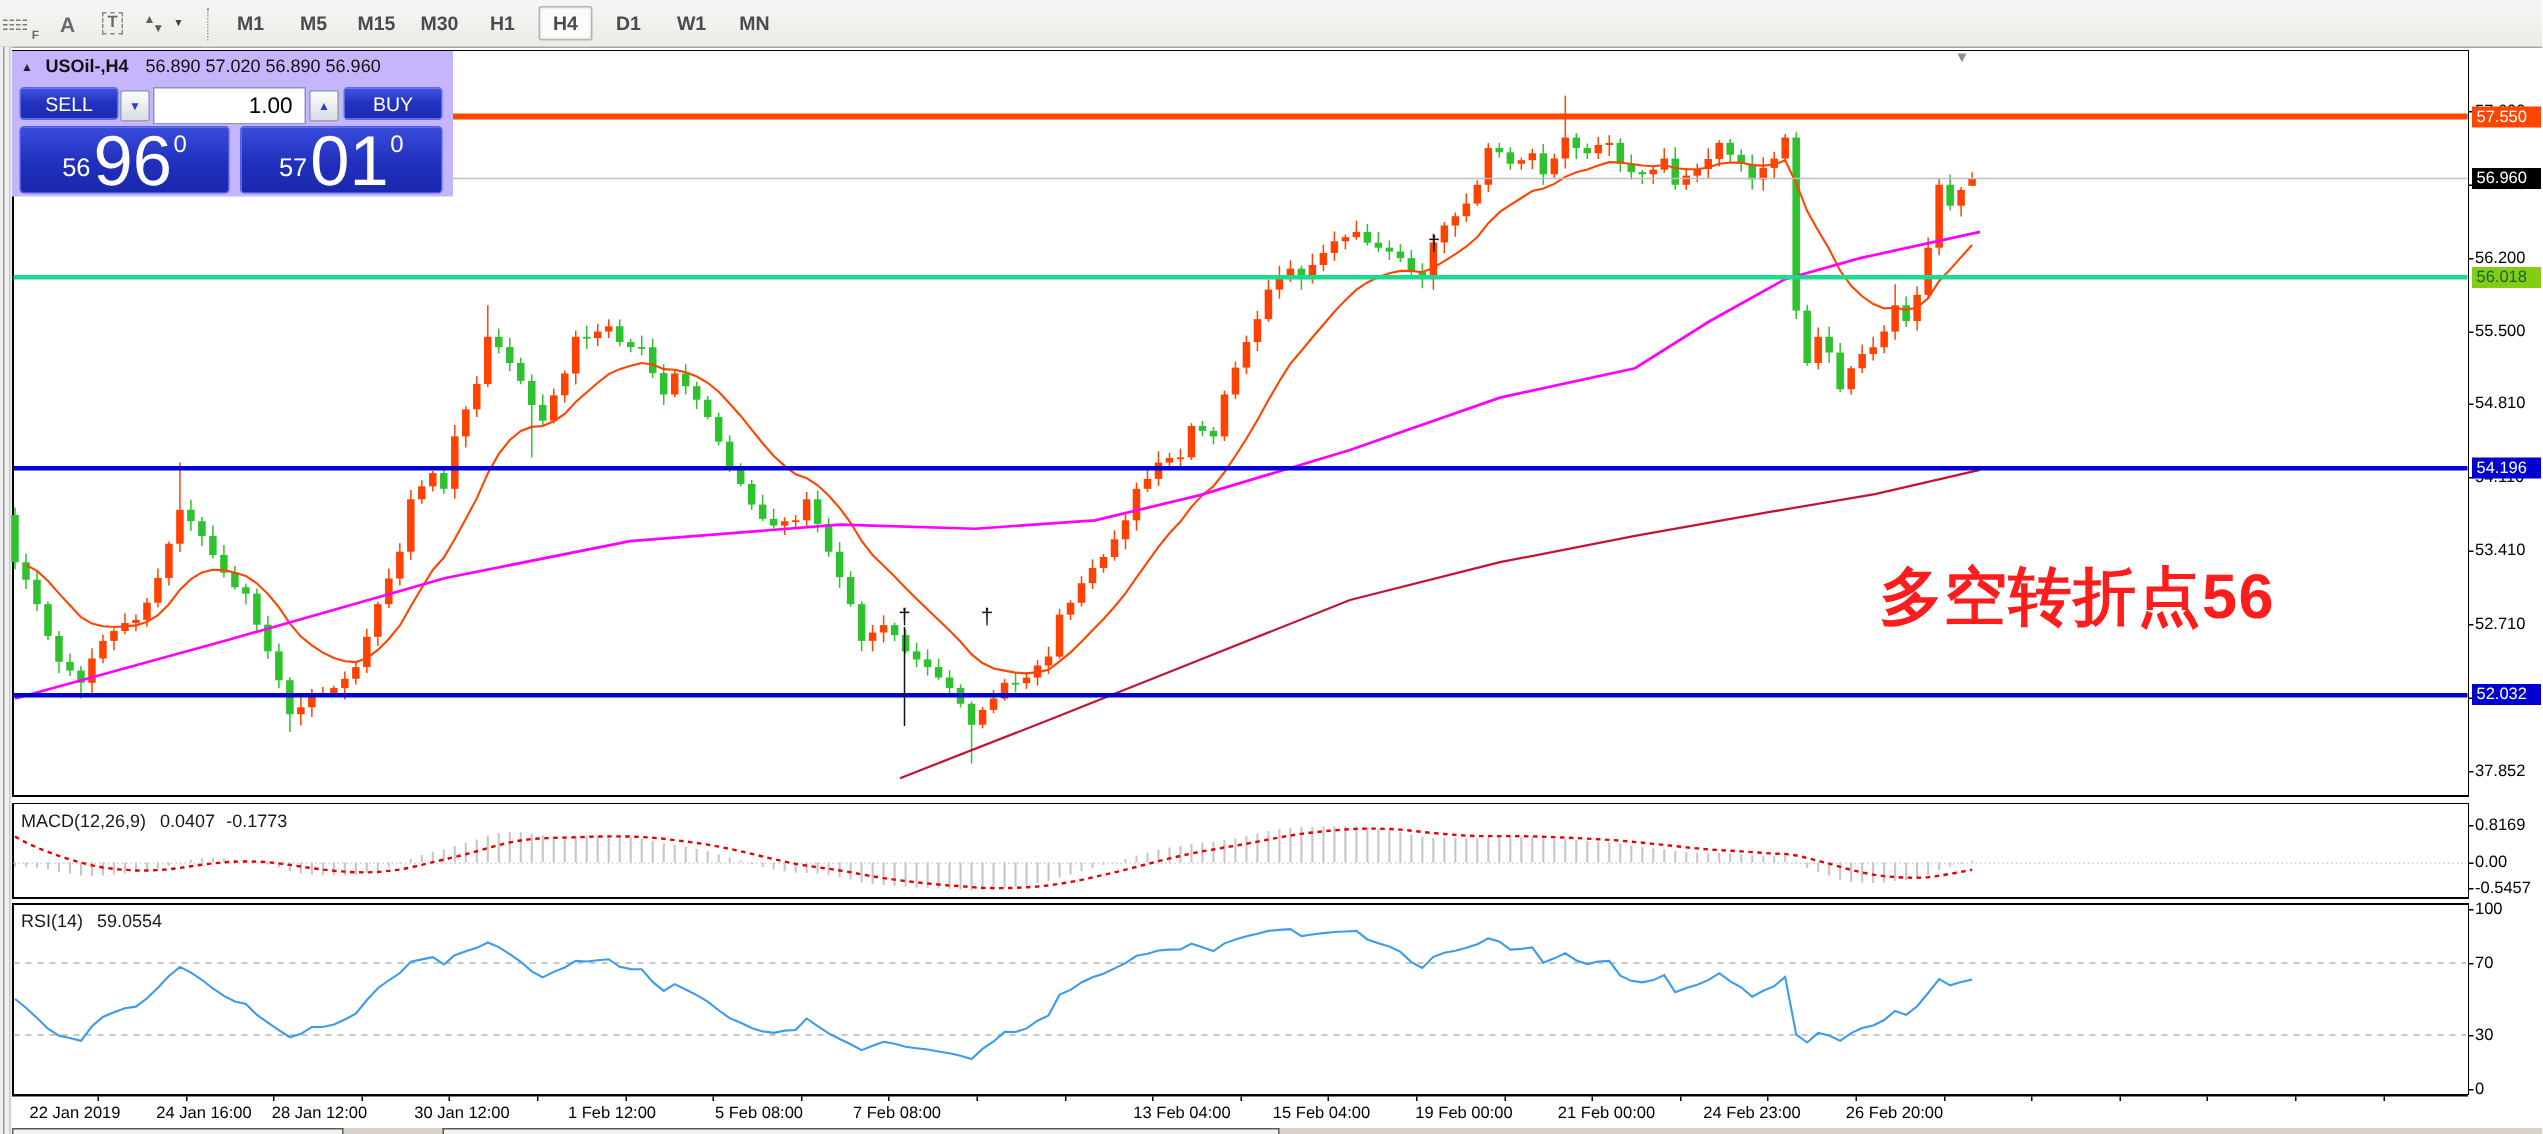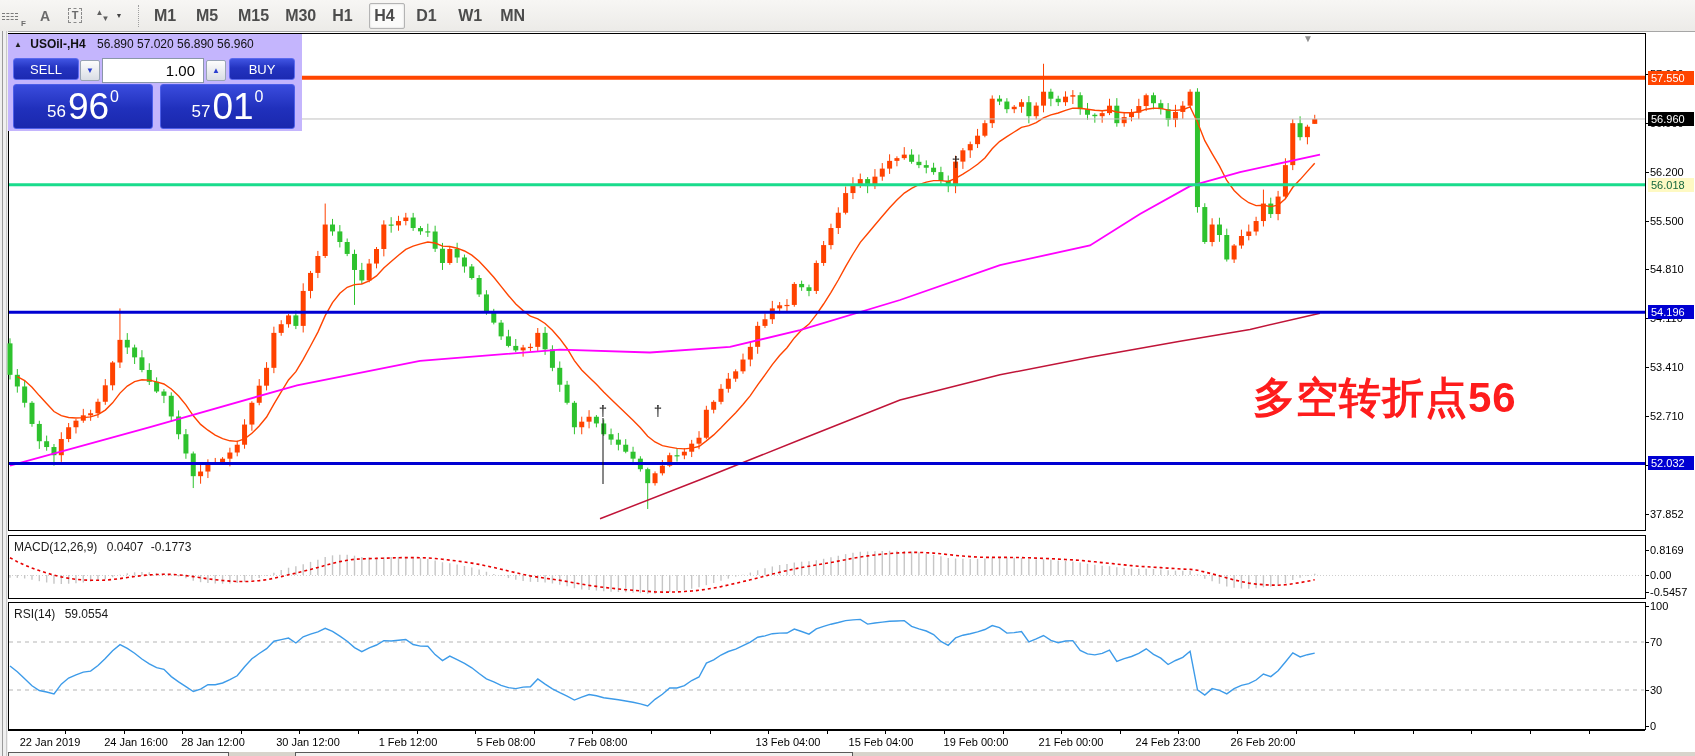--- a/index.html
+++ b/index.html
@@ -14,21 +14,21 @@
   .tbtn.fibo{flex-direction:column;align-items:flex-start;}
   .fibo i{display:block;width:16px;border-top:1px dashed #7a7a7a;margin:2px 0 0 0;}
   .fibo b{position:absolute;right:2px;bottom:0;font-size:8px;color:#6b6b6b;font-weight:bold;}
   .boxT span{border:1px dashed #8a8a8a;font-size:11px;padding:0 3px;line-height:13px;color:#6b6b6b;}
   .arrows{width:34px;}
   .arrows .au{font-size:8px;color:#5f5f5f;position:relative;top:-3px;}
   .arrows .ad{font-size:8px;color:#5f5f5f;position:relative;top:3px;left:-2px;}
   .arrows .caret{font-size:7px;color:#444;margin-left:4px;}
   .sep{width:1px;height:22px;margin:0 6px 0 10px;border-left:1px dotted #9f9f9f;}
   .tf{display:flex;align-items:center;}
-  .tfbtn{min-width:26px;padding:3px 4px;margin:0 3px;text-align:left;font-size:16px;
+  .tfbtn{min-width:26px;padding:3px 4px;margin:0 3px;text-align:center;font-size:13px;
     font-weight:bold;color:#4c4c4c;border:1px solid transparent;border-radius:2px;cursor:pointer;}
   .tfbtn.active{background:#fbfbfa;border:1px solid #b4b4b4;box-shadow:inset 0 0 2px #ccc;}
   
   .left-edge{position:absolute;left:0;top:31px;width:8px;height:725px;background:#efefef;}
   .left-edge:before{content:"";position:absolute;left:2px;top:0;bottom:0;border-left:1px solid #9a9a9a;}
   .left-edge:after{content:"";position:absolute;left:6px;top:0;bottom:0;border-left:1px solid #c8c8c8;}
   .bottom-strip{position:absolute;left:8px;top:752px;width:1687px;height:4px;background:#d8d4cc;}
   .bstrip-box{position:absolute;top:0;height:4px;background:#f4f3f1;border:1px solid #5a5a5a;border-bottom:none;box-sizing:border-box;}
   
   svg{position:absolute;left:0;top:0;}
@@ -56,21 +56,21 @@
   .spinbtn{position:absolute;top:26px;width:20px;height:21px;border:1px solid #98a4b5;border-radius:2px;
     background:linear-gradient(#fdfdfd,#d9dde4);display:flex;align-items:center;justify-content:center;
     font-size:8px;color:#2b3fd0;cursor:pointer;box-sizing:border-box;}
   .vol{position:absolute;left:94px;top:24px;width:102px;height:25px;border:1px solid #8a97a8;
     font-size:15px;text-align:right;padding:0 8px 0 0;box-sizing:border-box;color:#000;
     font-family:"Liberation Sans",sans-serif;background:#fff;}
   .bigbox{position:absolute;top:50px;height:45px;border-radius:3px;color:#fff;cursor:pointer;
     background:linear-gradient(#3a4cdd,#2030bc 55%,#1a28ae);border:1px solid #4d5ee8;box-sizing:border-box;
     display:flex;align-items:center;justify-content:center;}
   .bigbox .sm{font-size:17px;align-self:flex-end;margin:0 2px 6px 0;}
-  .bigbox .bg{font-size:37px;line-height:40px;}
+  .bigbox .bg{font-size:47px;line-height:40px;}
   .bigbox .sp{font-size:16px;align-self:flex-start;margin:3px 0 0 1px;}
   
   .cnote{position:absolute;left:1253px;top:370px;font-size:42px;font-weight:bold;color:#fe1c1c;
     white-space:nowrap;letter-spacing:1px;font-family:"Liberation Sans",sans-serif;}
   .shift-tri{position:absolute;font-size:10px;color:#8f8f8f;transform:translateX(-50%);}
 </style>
 </head>
 <body>
 
 <div class="screen">
@@ -702,21 +702,21 @@
       <div class="tickdash" style="top: 573px;"></div>
       <div class="ptick" style="top: 567px;">100</div>
       <div class="tickdash" style="top: 609px;"></div>
       <div class="ptick" style="top: 603px;">70</div>
       <div class="tickdash" style="top: 657px;"></div>
       <div class="ptick" style="top: 651px;">30</div>
       <div class="tickdash" style="top: 693px;"></div>
       <div class="ptick" style="top: 687px;">0</div>
       <div class="plabel" style="top: 37.737px; background: rgb(255, 69, 0); color: rgb(255, 255, 255);">57.550</div>
       <div class="plabel" style="top: 78.9789px; background: rgb(0, 0, 0); color: rgb(255, 255, 255);">56.960</div>
-      <div class="plabel" style="top: 144.826px; background: #fef9c3; color: rgb(20, 102, 60);">56.018</div>
+      <div class="plabel" style="top: 144.826px; background: #84cc16; color: rgb(20, 102, 60);">56.018</div>
       <div class="plabel" style="top: 272.187px; background: rgb(0, 0, 210); color: rgb(255, 255, 255);">54.196</div>
       <div class="plabel" style="top: 423.454px; background: rgb(0, 0, 210); color: rgb(255, 255, 255);">52.032</div>
     </div>
   <div class="daxis" id="daxis">
       <div class="dtick" style="left: 57px;"></div>
       <div class="dtick" style="left: 115.6px;"></div>
       <div class="dtick" style="left: 174.2px;"></div>
       <div class="dtick" style="left: 232.8px;"></div>
       <div class="dtick" style="left: 291.4px;"></div>
       <div class="dtick" style="left: 350px;"></div>

